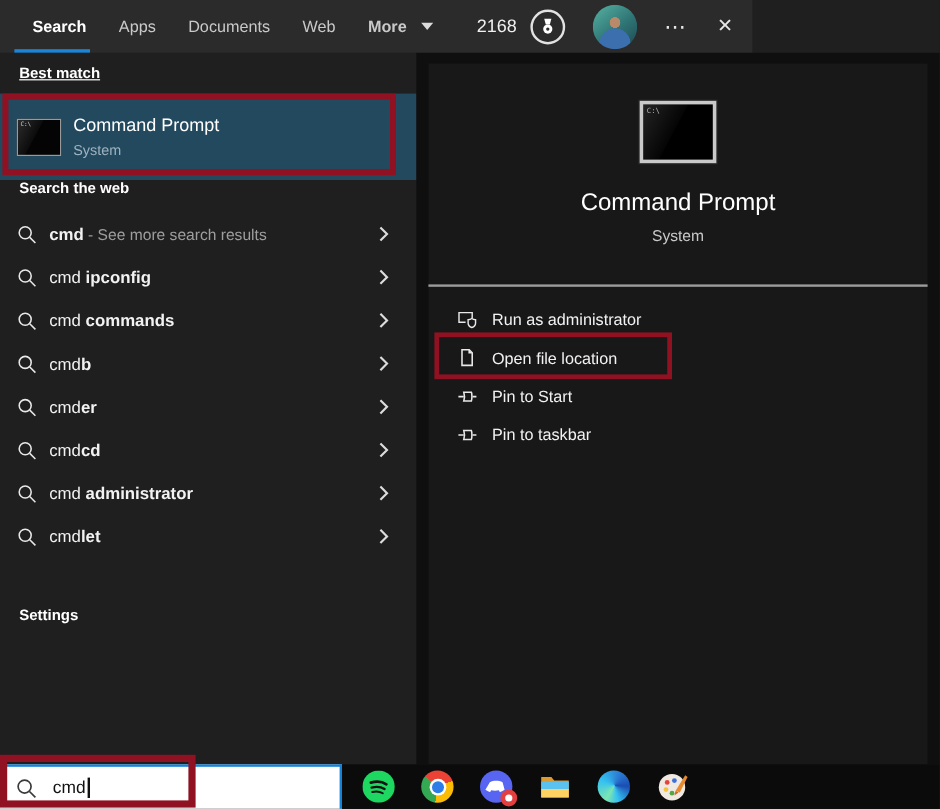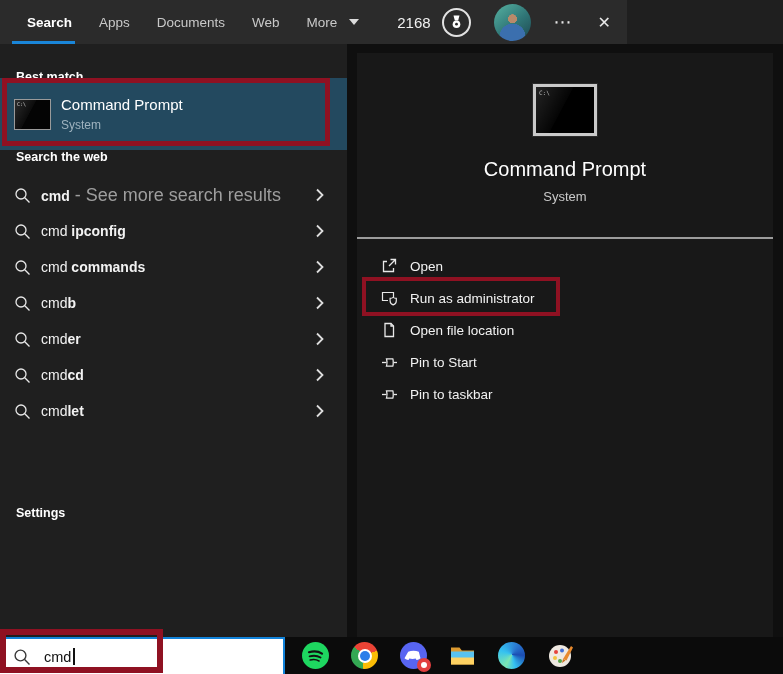--- a/index.html
+++ b/index.html
@@ -9,56 +9,56 @@
     font-family:"Liberation Sans", sans-serif; color:#fff;
     --accent:#1a86d9; --highlight:#23495f; --annotation:#8f1122;
   }
   svg { display:block; }
 
   
   .topbar { position:absolute; left:0; top:0; width:627px; height:44px; background:#2b2b2b; }
   .tabs { position:absolute; left:27px; top:0; height:44px; display:flex; align-items:center; gap:27px; }
   .tab { font-size:13.5px; color:#c9c9c9; cursor:default; }
   .tab.active { color:#fff; font-weight:700; }
-  .tab-more { display:flex; align-items:center; gap:12px; }
+  .tab-more { display:flex; align-items:center; gap:12px;font-weight:bold; }
   .caret-down { width:0; height:0; border-left:5px solid transparent; border-right:5px solid transparent; border-top:6px solid #dcdcdc; }
   .tab-underline { position:absolute; left:12px; top:41px; width:63px; height:3px; background:var(--accent); }
   .topbar-right { position:absolute; right:0; top:0; height:44px; display:flex; align-items:center; }
   .points { font-size:15px; color:#f0f0f0; margin-right:11px; }
   .rewards { width:29px; height:29px; border:2px solid #e2e2e2; border-radius:50%; display:flex; align-items:center; justify-content:center; margin-right:23px; }
   .avatar { width:37px; height:37px; border-radius:50%; margin-right:23px;
     background:
       radial-gradient(circle at 50% 88%, #3b6fae 0 34%, rgba(0,0,0,0) 35%),
       radial-gradient(circle at 50% 40%, #b98a6a 0 15%, rgba(0,0,0,0) 16%),
       linear-gradient(140deg,#57b3a2 0%, #2f7576 55%, #1d4750 100%);
   }
   .more-options { color:#e8e8e8; font-size:18px; letter-spacing:1px; margin-right:25px; line-height:10px; }
   .close-btn { color:#e8e8e8; font-size:16px; margin-right:16px; }
 
   
   .left-panel { position:absolute; left:0; top:44px; width:347px; height:593px; background:#1f1f1f; }
   .section-label { position:absolute; left:16px; font-size:12.5px; font-weight:700; color:#fff; }
-  .lbl-best { top:26px; }
+  .lbl-best { top:10px;text-decoration:underline; }
   .lbl-web { top:106px; }
   .lbl-settings { top:462px; }
 
   .best-match-row { position:absolute; left:0; top:34px; width:347px; height:72px; background:var(--highlight); display:flex; align-items:center; }
   .cmd-icon-sm { width:37px; height:31px; margin-left:14px; background:#040404; border:1px solid #9a9a9a; position:relative;
     background-image:linear-gradient(118deg, rgba(255,255,255,0.16) 0%, rgba(255,255,255,0.03) 42%, rgba(255,255,255,0) 43%); }
   .cmd-icon-sm .prompt { position:absolute; left:2px; top:1px; font-size:5px; color:#cfcfcf; font-family:"DejaVu Sans Mono", monospace; }
   .bm-text { margin-left:10px; }
   .bm-title { font-size:15px; color:#fff; }
   .bm-sub { font-size:12px; color:#9fb3bf; margin-top:5px; }
 
   .sugg-list { position:absolute; left:0; top:133px; width:347px; }
   .sugg-row { height:36px; display:flex; align-items:center; position:relative; }
   .sugg-icon { margin-left:14px; }
   .sugg-text { margin-left:10px; font-size:14px; color:#f2f2f2; white-space:pre; }
   .sugg-text .b { font-weight:700; }
-  .sugg-text .suffix { color:#9e9e9e; font-size:18px; }
+  .sugg-text .suffix { color:#9e9e9e; font-size:13px; }
   .chev { position:absolute; right:22px; top:50%; transform:translateY(-50%); }
 
   .settings-row { position:absolute; left:0; top:486px; width:347px; height:62px; }
   .settings-icon { position:absolute; left:13px; top:13px; }
   .settings-text { position:absolute; left:40px; top:3px; font-size:14px; line-height:21px; color:#f2f2f2; }
   .settings-row .chev { top:30px; }
 
   
   .preview { position:absolute; left:347px; top:44px; width:436px; height:593px; background:#0f0f0f; }
   .preview-inner { position:absolute; left:10px; top:9px; width:416px; height:584px; background:#181818; }
@@ -200,20 +200,30 @@
       <span class="sugg-text"><span>cmd</span><span class="b">cd</span></span>
       <svg class="chev" width="10" height="15" viewBox="0 0 10 15" fill="none" stroke="#dcdcdc" stroke-width="1.8">
           <path d="M2 2l5.5 5.5L2 13"></path>
         </svg>
     </div>
     <div class="sugg-row">
       <svg class="sugg-icon" width="17" height="17" viewBox="0 0 17 17" fill="none" stroke="#e8e8e8" stroke-width="1.3">
           <circle cx="7" cy="7" r="5"></circle>
           <path d="M10.8 10.8L15.5 15.5"></path>
         </svg>
+      <span class="sugg-text"><span>cmd </span><span class="b">administrator</span></span>
+      <svg class="chev" width="10" height="15" viewBox="0 0 10 15" fill="none" stroke="#dcdcdc" stroke-width="1.8">
+          <path d="M2 2l5.5 5.5L2 13"></path>
+        </svg>
+    </div>
+    <div class="sugg-row">
+      <svg class="sugg-icon" width="17" height="17" viewBox="0 0 17 17" fill="none" stroke="#e8e8e8" stroke-width="1.3">
+          <circle cx="7" cy="7" r="5"></circle>
+          <path d="M10.8 10.8L15.5 15.5"></path>
+        </svg>
       <span class="sugg-text"><span>cmd</span><span class="b">let</span></span>
       <svg class="chev" width="10" height="15" viewBox="0 0 10 15" fill="none" stroke="#dcdcdc" stroke-width="1.8">
           <path d="M2 2l5.5 5.5L2 13"></path>
         </svg>
     </div>
   </div>
 
   <div class="section-label lbl-settings">Settings</div>
 
 </div>
@@ -221,29 +231,20 @@
 <div class="preview">
   <div class="preview-inner">
     <span class="cmd-icon-lg">
       <span class="prompt">C:\</span>
     </span>
     <div class="pv-title">Command Prompt</div>
     <div class="pv-sub">System</div>
     <div class="pv-divider"></div>
 
     <div class="actions">
-      <div class="action-row">
-        <span class="action-icon">
-          <svg width="16" height="16" viewBox="0 0 16 16" fill="none" stroke="#e8e8e8" stroke-width="1.3">
-              <path d="M6 3.5H2.5v10h10V10"></path>
-              <path d="M8 8l6-6M9.5 1.5H14.5V6.5"></path>
-            </svg>
-        </span>
-        <span class="action-label">Open</span>
-      </div>
       <div class="action-row">
         <span class="action-icon">
           <svg width="17" height="17" viewBox="0 0 17 17" fill="none" stroke="#e8e8e8" stroke-width="1.2">
               <path d="M7 10.5H1.5v-8h11V7"></path>
               <path d="M12.2 7.4c1 .8 2 1 3.1 1v2.7c0 1.8-1.3 3.2-3.1 3.8-1.8-.6-3.1-2-3.1-3.8V8.4c1.1 0 2.1-.2 3.1-1z"></path>
             </svg>
         </span>
         <span class="action-label">Run as administrator</span>
       </div>
       <div class="action-row">

